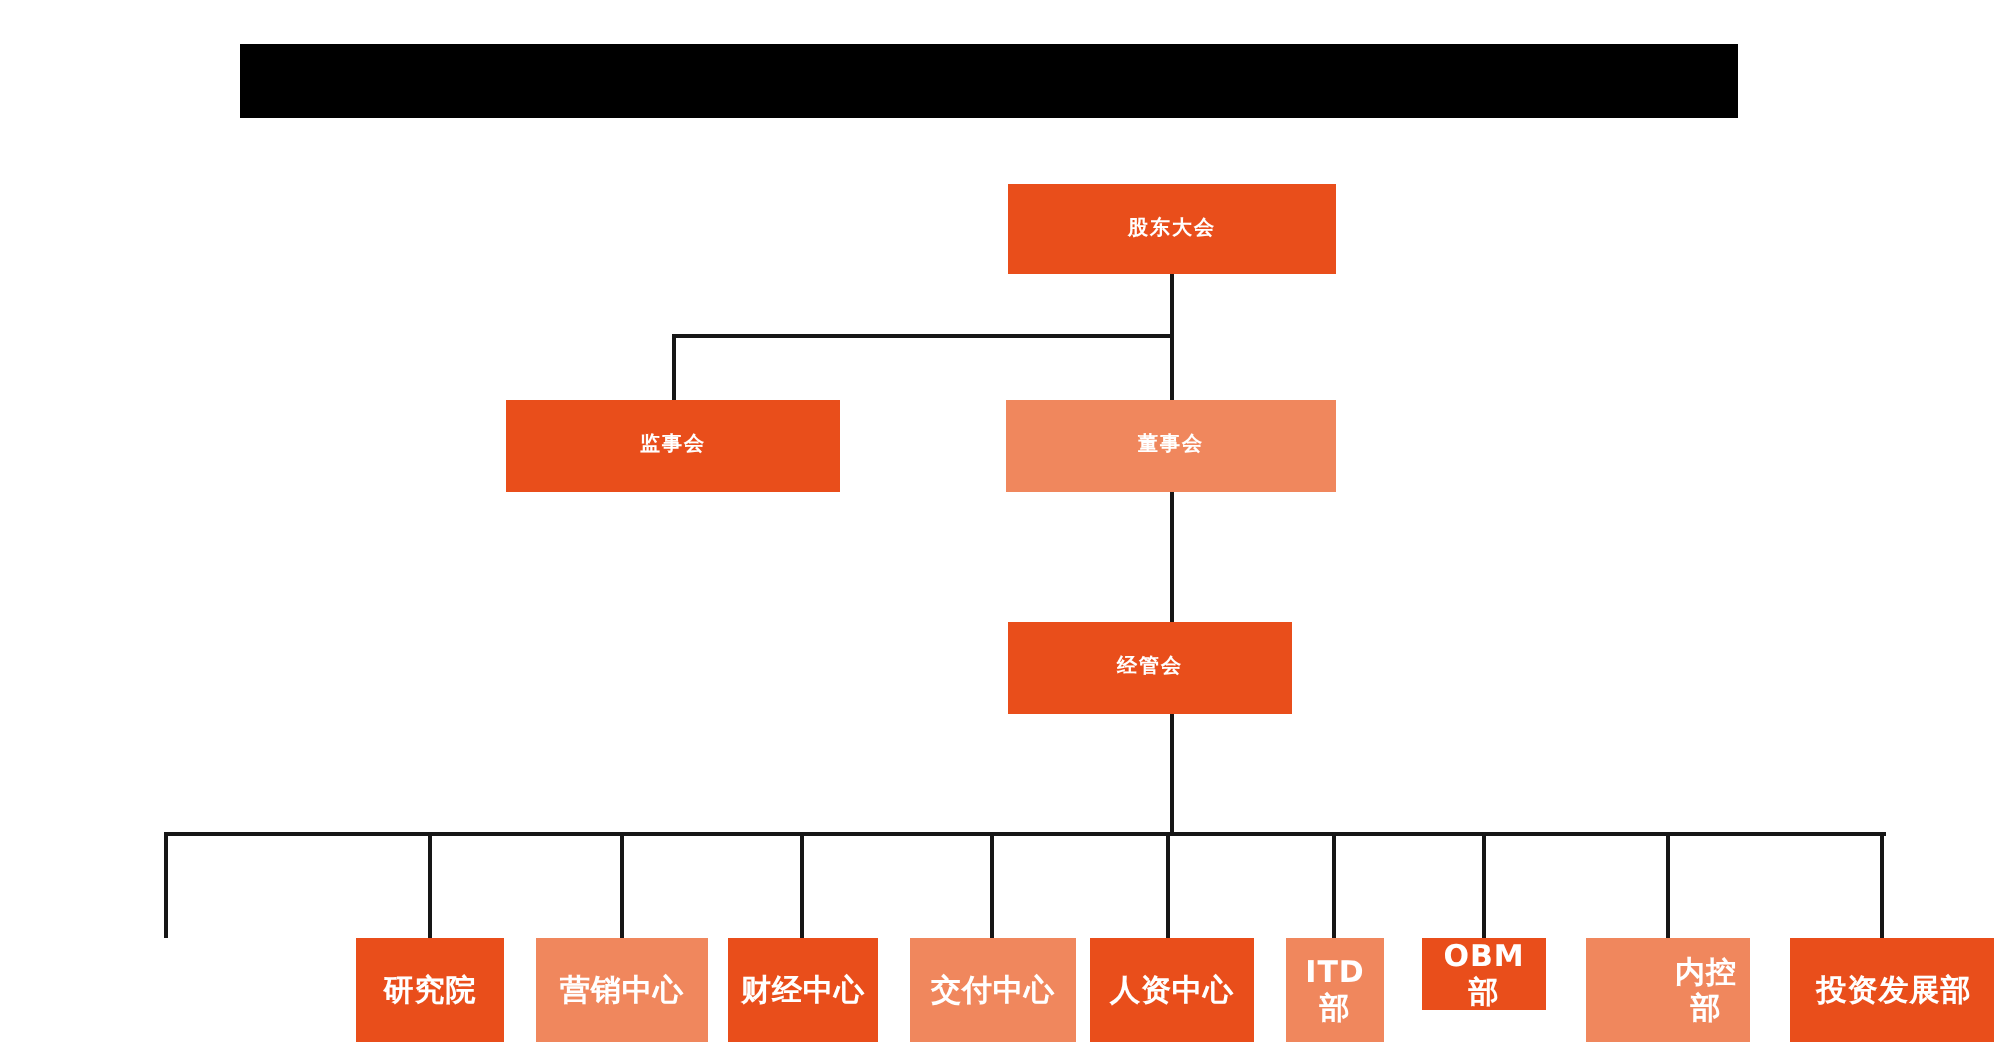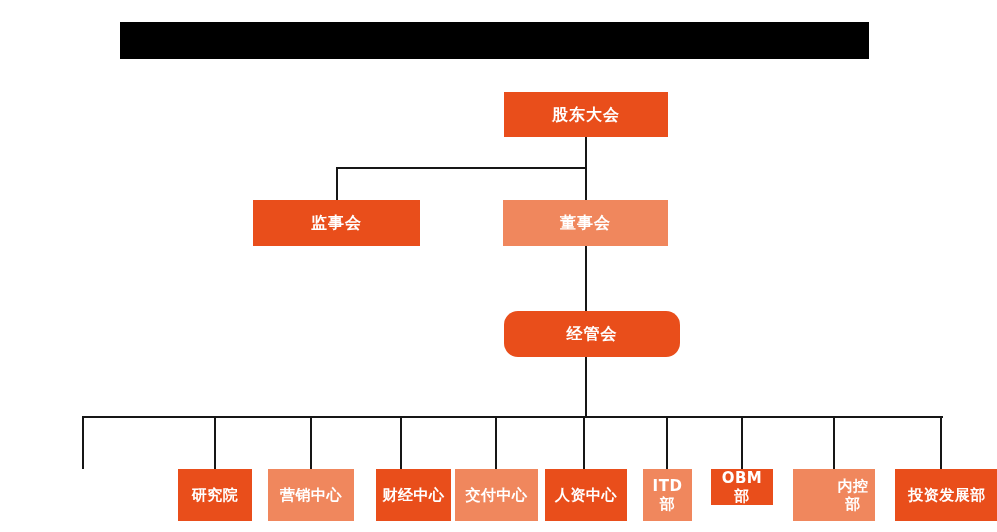--- a/index.html
+++ b/index.html
@@ -27,21 +27,21 @@
     text-align: center;
     color: var(--node-text, #ffffff);
     font-weight: bold;
     box-sizing: border-box;
     padding: 2px 3px;
   }
   .node.dark  { background: var(--primary, #E94E1B); }
   .node.light { background: var(--secondary, #F0875D); }
   .node .node-label {
     display: block;
-    font-size: 16px;
+    font-size: 10px;
     letter-spacing: 1px;
     line-height: 1.2;
   }
   .node.dept .node-label {
     font-size: 15px;
     letter-spacing: 0.5px;
   }
   .node.dept.small .node-label {
     font-size: 12.5px;
     letter-spacing: 0px;
@@ -81,31 +81,31 @@
     <span class="node-label">股东大会</span>
   </div>
 
   <div class="node dark" style="left:253px; top:200px; width:167px; height:46px;">
     <span class="node-label">监事会</span>
   </div>
   <div class="node light" style="left:503px; top:200px; width:165px; height:46px;">
     <span class="node-label">董事会</span>
   </div>
 
-  <div class="node dark" style="left:504px; top:311px; width:176px; height:46px;border-radius:14px;">
+  <div class="node dark" style="left:504px; top:311px; width:142px; height:46px;">
     <span class="node-label">经管会</span>
   </div>
 
   <div class="node dept dark" style="left:178px; top:469px; width:74px; height:52px;">
     <span class="node-label">研究院</span>
   </div>
   <div class="node dept light" style="left:268px; top:469px; width:86px; height:52px;">
     <span class="node-label">营销中心</span>
   </div>
-  <div class="node dept dark" style="left:364px; top:469px; width:75px; height:52px;margin-left:12px;">
+  <div class="node dept dark" style="left:364px; top:469px; width:75px; height:52px;">
     <span class="node-label">财经中心</span>
   </div>
   <div class="node dept light" style="left:455px; top:469px; width:83px; height:52px;">
     <span class="node-label">交付中心</span>
   </div>
   <div class="node dept dark" style="left:545px; top:469px; width:82px; height:52px;">
     <span class="node-label">人资中心</span>
   </div>
   <div class="node dept light" style="left:643px; top:469px; width:49px; height:52px;">
     <span class="node-label">ITD部</span>

